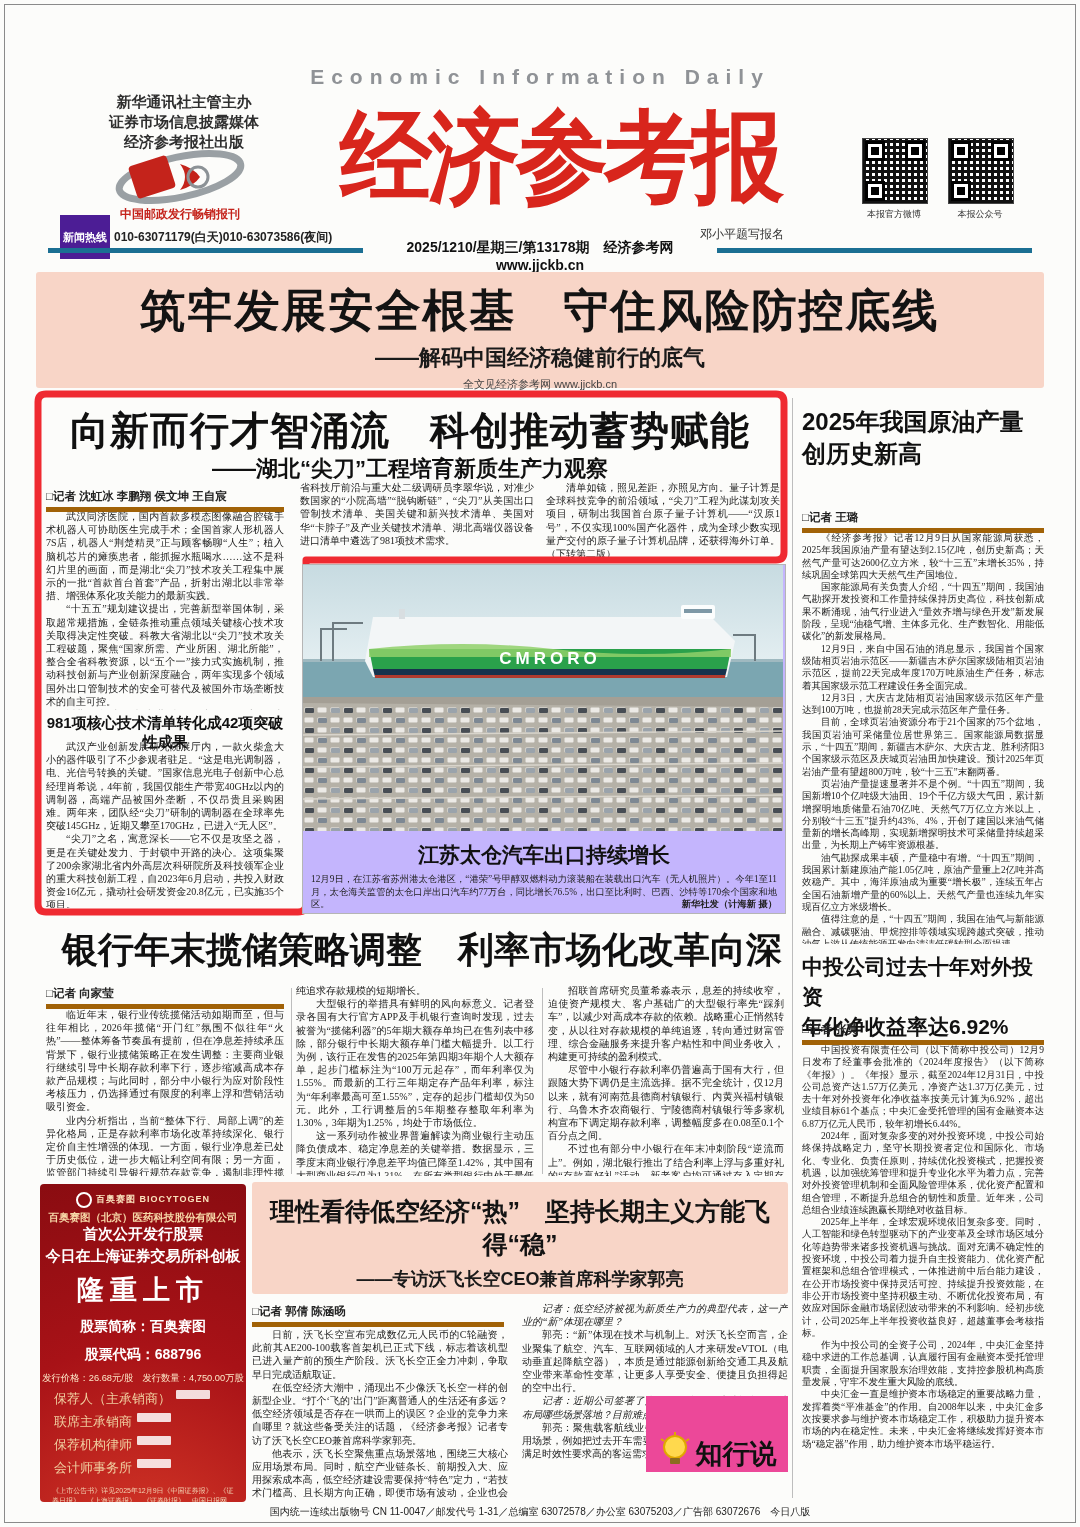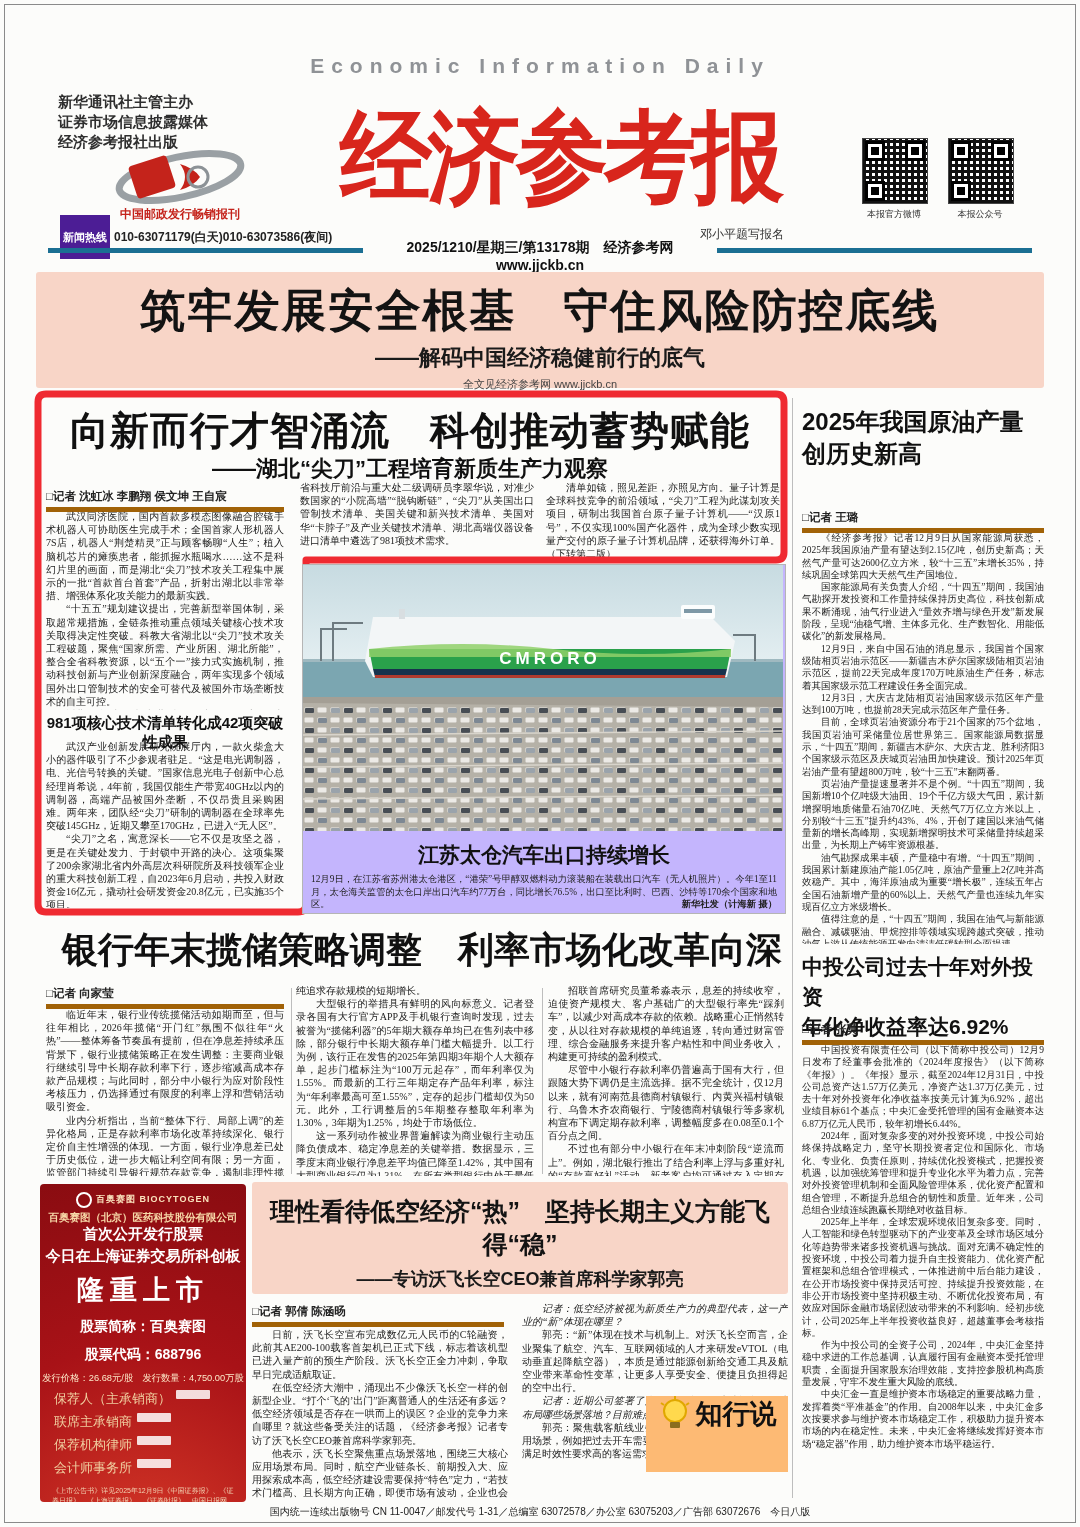--- a/index.html
+++ b/index.html
@@ -1,23 +1,23 @@
 <!DOCTYPE html>
 <html><head>
 <meta charset="utf-8">
 <style>
   html,body{margin:0;padding:0;background:#e9e9e9;}
   .page{position:relative;width:1080px;height:1527px;background:#fcfcfa;margin:0 auto;overflow:hidden;
         font-family:"Liberation Sans",sans-serif;color:#1a1a1a;}
   .abs{position:absolute;}
   .frame{position:absolute;inset:4px;border:1.5px solid #8a8a8a;pointer-events:none;}
   
-  .eng{top:54px;left:0;width:100%;text-align:center;color:#8f9296;font-weight:bold;
+  .eng{top:65px;left:0;width:100%;text-align:center;color:#8f9296;font-weight:bold;
        font-size:21px;letter-spacing:7px;}
-  .pub{left:58px;top:92px;width:252px;font-weight:700;font-size:15px;
+  .pub{left:58px;top:92px;width:252px;text-align:center;font-weight:700;font-size:15px;
        line-height:20px;color:#2f2f2f;}
   .postal-txt{left:50px;top:206px;width:260px;text-align:center;color:#c4231b;font-size:12px;font-weight:700;}
   .cn-title{left:310px;top:96px;width:500px;text-align:center;font-size:92px;font-weight:900;
             color:#d8251c;font-family:"Liberation Serif",serif;transform:scaleY(1.08);letter-spacing:-4px;}
   .callig{left:700px;top:226px;font-size:12px;color:#333;}
   .hotline{left:60px;top:229px;font-size:12px;font-weight:700;color:#222;}
   .hotline .tag{background:#4c1d95;color:#fff;padding:16px 3px;margin-right:4px;font-size:11px;}
   .qr{position:absolute;width:64px;height:64px;border:1px solid #444;background:
       repeating-linear-gradient(90deg,#111 0 3px,transparent 3px 6px),
       repeating-linear-gradient(0deg,#111 0 3px,#fff 3px 6px);}
@@ -60,21 +60,21 @@
   .ad .stock{margin-top:10px;font-size:14px;font-weight:800;}
   .ad .price{margin-top:8px;font-size:9.3px;color:#fde9c9;}
   .ad .srow{margin:5px 14px 0 14px;display:flex;align-items:flex-start;gap:5px;font-size:13px;color:#f0cfa0;}
   .ad .chip{display:inline-block;width:34px;height:9px;background:rgba(255,255,255,.85);border-radius:1px;}
   .ad .note{margin:9px 10px 0 10px;font-size:7px;line-height:10px;color:#f3d3b3;}
   .logo-dot{display:inline-block;width:12px;height:12px;border:2px solid #fff;border-radius:50%;vertical-align:middle;margin-right:4px;}
   
   .ev-banner{left:252px;top:1182px;width:536px;height:112px;background:#f8d5c7;border-radius:3px;text-align:center;}
   .ev-banner .t1{margin-top:13px;font-size:25px;font-weight:900;color:#131313;}
   .ev-banner .t2{margin-top:6px;font-size:18px;font-weight:800;}
-  .badge{left:646px;top:1396px;width:142px;height:76px;background:#fdba74;display:flex;align-items:flex-start;justify-content:center;gap:4px;}
+  .badge{left:646px;top:1396px;width:142px;height:76px;background:#ec4899;display:flex;align-items:flex-end;justify-content:center;gap:4px;}
   .badge .txt{font-size:27px;font-weight:900;color:#111;font-family:"Liberation Serif",serif;}
   .footer{left:0;top:1505px;width:100%;text-align:center;font-size:10px;color:#222;}
 </style>
 </head>
 <body>
 
 <div class="page">
   <div class="frame"></div>
 
   <div class="abs eng">Economic Information Daily</div>

